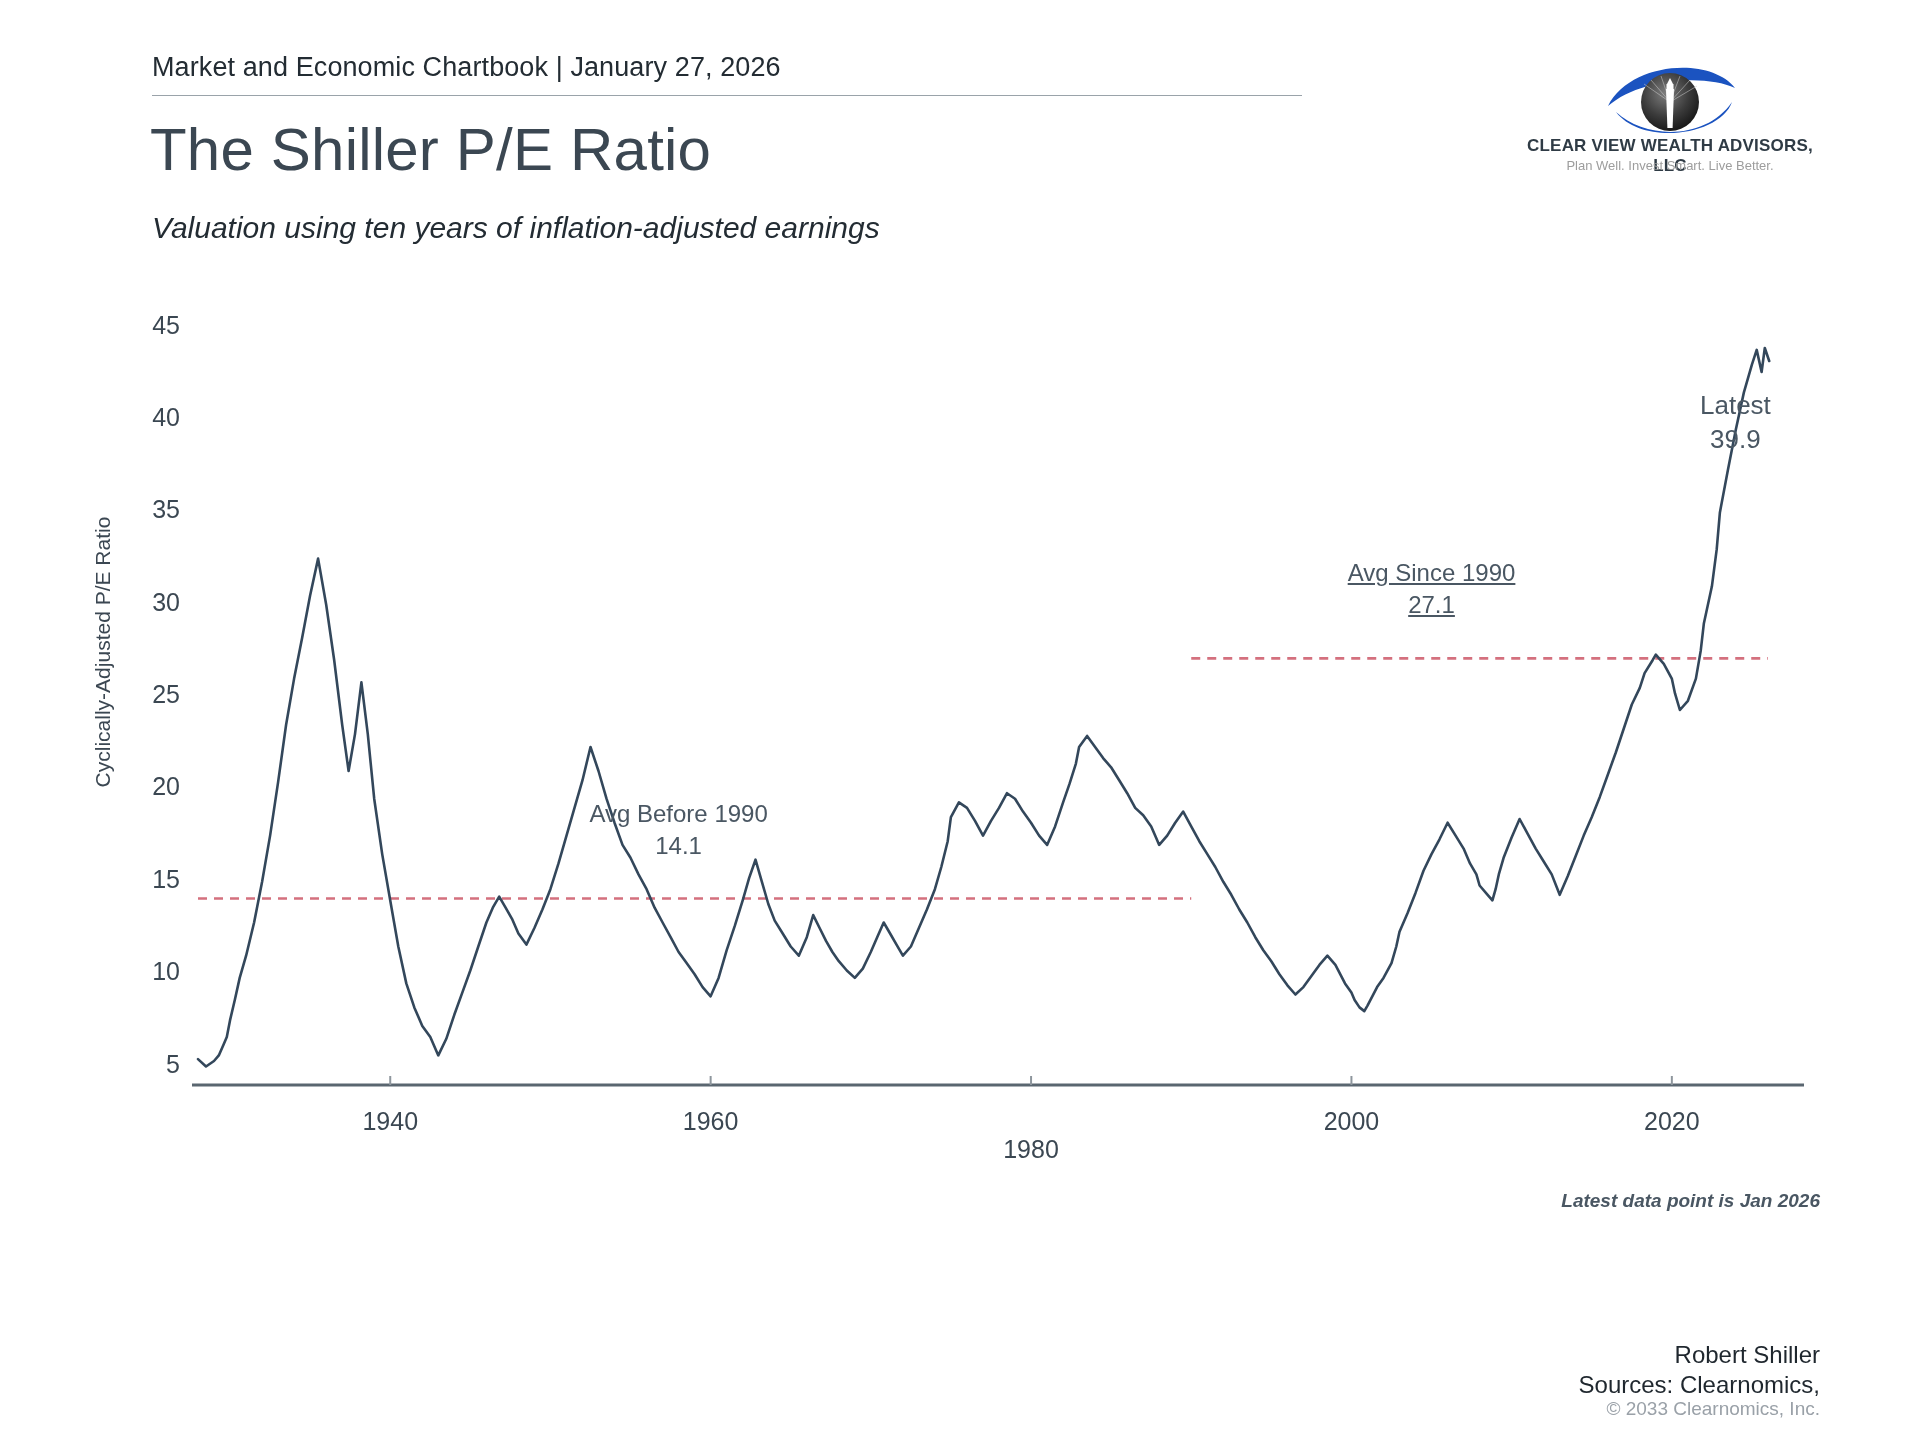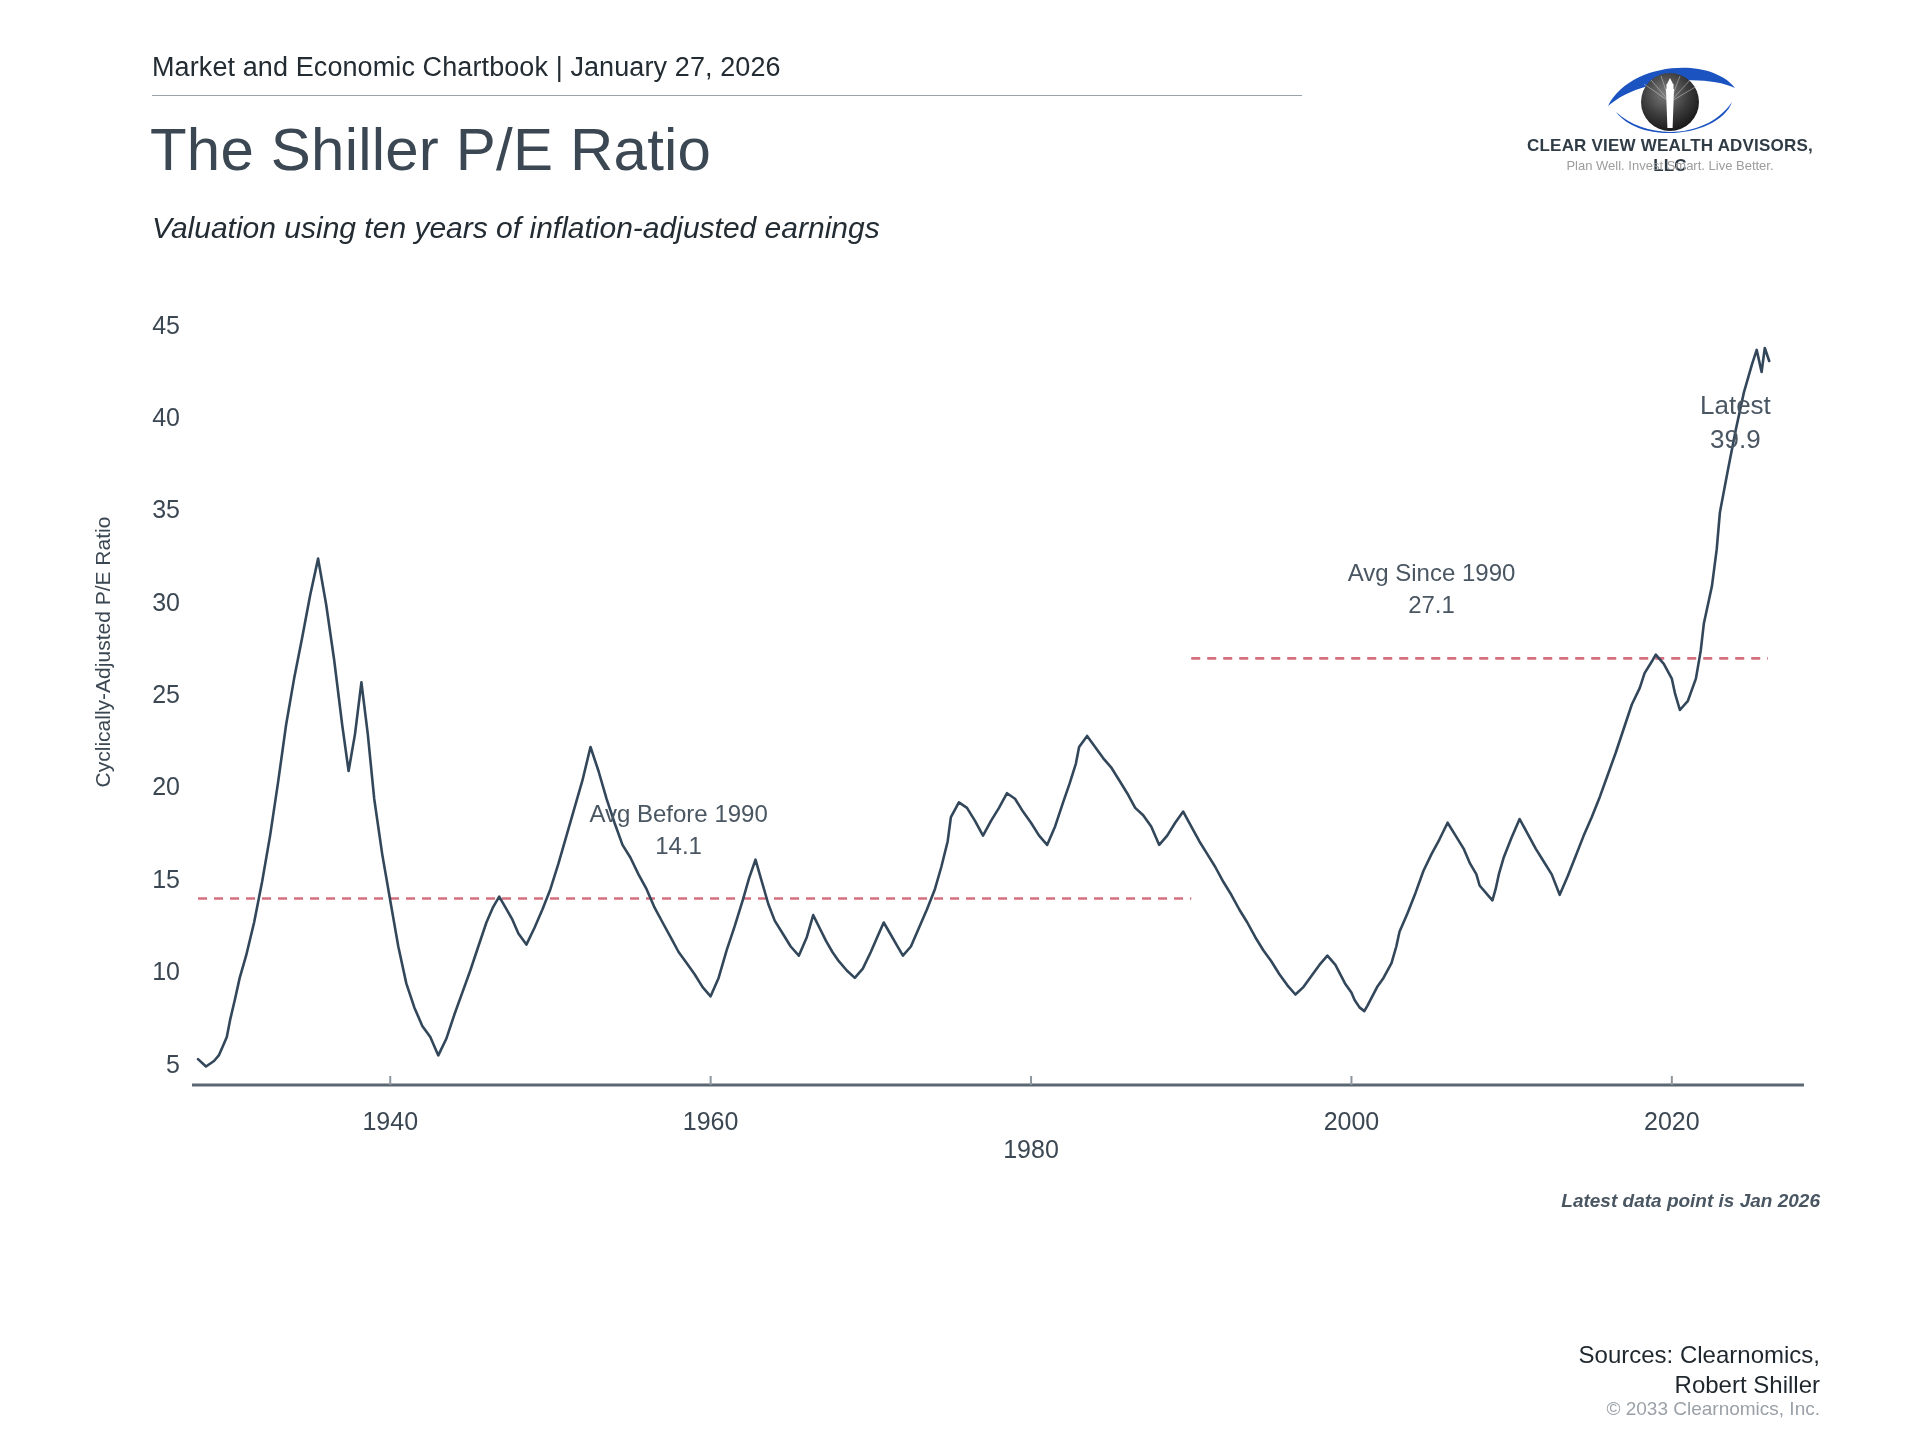--- a/index.html
+++ b/index.html
@@ -142,28 +142,28 @@
       <line x1="1671.8400000000001" y1="1085" x2="1671.8400000000001" y2="1076" stroke="#8e969d" stroke-width="2"></line>
       <line x1="198" y1="898.4470588235295" x2="1191.24" y2="898.4470588235295" stroke="#d4707e" stroke-width="2.6" stroke-dasharray="9,7"></line>
       <line x1="1191.24" y1="658.3294117647058" x2="1767.96" y2="658.3294117647058" stroke="#d4707e" stroke-width="2.6" stroke-dasharray="9,7"></line>
       <path d="M198.0 1059.1 L206.0 1066.5 L214.0 1061.0 L218.8 1055.4 L223.6 1044.4 L226.8 1037.0 L230.0 1020.4 L234.8 1000.0 L239.7 977.9 L246.1 955.7 L254.1 922.5 L262.1 881.8 L270.1 835.6 L278.1 782.1 L286.1 724.8 L294.1 678.6 L302.1 638.0 L310.1 595.5 L318.1 558.6 L326.2 604.8 L334.2 660.2 L342.2 724.8 L348.6 771.0 L355.0 734.1 L361.4 682.3 L367.8 734.1 L374.2 798.7 L382.2 854.1 L390.2 900.3 L398.3 946.5 L406.3 983.4 L414.3 1007.4 L422.3 1025.9 L430.3 1037.0 L438.3 1055.4 L446.3 1038.8 L454.3 1014.8 L462.3 992.6 L470.3 970.5 L478.3 946.5 L486.4 922.5 L492.8 907.7 L499.2 896.6 L505.6 907.7 L512.0 918.8 L518.4 933.5 L526.4 944.6 L534.4 928.0 L542.4 909.5 L550.4 889.2 L558.5 863.4 L566.5 835.6 L574.5 807.9 L582.5 780.2 L590.5 747.0 L598.5 771.0 L606.5 798.7 L614.5 822.7 L622.5 844.9 L630.5 857.8 L638.5 874.4 L646.6 889.2 L654.6 907.7 L662.6 922.5 L670.6 937.2 L678.6 952.0 L686.6 963.1 L694.6 974.2 L702.6 987.1 L710.6 996.3 L718.6 977.9 L726.7 950.2 L734.7 926.2 L742.7 900.3 L749.1 878.1 L755.5 859.7 L761.9 881.8 L768.3 904.0 L774.7 920.6 L782.7 933.5 L790.7 946.5 L798.8 955.7 L806.8 937.2 L813.2 915.1 L819.6 928.0 L826.0 940.9 L832.4 952.0 L838.8 961.2 L846.8 970.5 L854.8 977.9 L862.8 968.6 L870.8 952.0 L877.2 937.2 L883.7 922.5 L890.1 933.5 L896.5 944.6 L902.9 955.7 L910.9 946.5 L918.9 928.0 L926.9 909.5 L934.9 889.2 L941.3 867.0 L947.7 841.2 L950.9 817.2 L958.9 802.4 L967.0 807.9 L975.0 820.9 L983.0 835.6 L991.0 820.9 L999.0 807.9 L1007.0 793.2 L1015.0 798.7 L1023.0 811.6 L1031.0 822.7 L1039.1 835.6 L1047.1 844.9 L1055.1 826.4 L1063.1 802.4 L1069.5 783.9 L1075.9 763.6 L1079.1 747.0 L1087.1 735.9 L1095.1 747.0 L1103.1 758.1 L1111.1 767.3 L1119.2 780.2 L1127.2 793.2 L1135.2 807.9 L1143.2 815.3 L1151.2 826.4 L1156.0 837.5 L1159.2 844.9 L1167.2 835.6 L1175.2 822.7 L1183.2 811.6 L1191.2 826.4 L1199.3 841.2 L1207.3 854.1 L1215.3 867.0 L1223.3 881.8 L1231.3 894.8 L1239.3 909.5 L1247.3 922.5 L1255.3 937.2 L1263.3 950.2 L1271.3 961.2 L1279.4 974.2 L1287.4 985.3 L1295.4 994.5 L1303.4 987.1 L1311.4 976.0 L1319.4 964.9 L1327.4 955.7 L1335.4 964.9 L1340.2 974.2 L1345.0 983.4 L1351.4 992.6 L1354.6 1000.0 L1359.5 1007.4 L1364.3 1011.1 L1367.5 1005.6 L1372.3 996.3 L1377.1 987.1 L1383.5 977.9 L1391.5 963.1 L1396.3 946.5 L1399.5 931.7 L1407.5 913.2 L1415.5 892.9 L1423.5 870.7 L1431.5 854.1 L1439.5 839.3 L1447.6 822.7 L1455.6 835.6 L1463.6 848.6 L1470.0 863.4 L1476.4 874.4 L1479.6 885.5 L1487.6 894.8 L1492.4 900.3 L1495.6 889.2 L1498.8 874.4 L1503.6 857.8 L1511.6 837.5 L1519.6 819.0 L1527.7 833.8 L1535.7 848.6 L1543.7 861.5 L1551.7 874.4 L1559.7 894.8 L1567.7 876.3 L1575.7 856.0 L1583.7 835.6 L1591.7 817.2 L1599.8 796.9 L1607.8 774.7 L1615.8 752.5 L1623.8 728.5 L1631.8 704.5 L1639.8 687.9 L1644.6 673.1 L1652.6 660.2 L1655.8 654.6 L1663.8 663.9 L1671.8 678.6 L1675.0 693.4 L1679.9 710.0 L1687.9 700.8 L1695.9 678.6 L1700.7 650.9 L1703.9 623.2 L1711.9 586.3 L1716.7 549.4 L1719.9 512.4 L1727.9 469.9 L1735.9 429.3 L1743.9 392.4 L1751.9 364.6 L1756.7 349.9 L1761.6 372.0 L1764.8 348.0 L1769.2 361.0 " fill="none" stroke="#33475b" stroke-width="2.6" stroke-linejoin="round" stroke-linecap="round"></path>
     </svg>
 
   <div class="ann" id="ann-before" style="left: 528.6px; top: 771px; width: 300px; margin-top: 27px;">
     <span class="v">Avg Before 1990</span>
     <span class="v">14.1</span>
   </div>
-  <div class="ann" id="ann-since" style="left: 1281.54px; top: 557.212px; width: 300px;">
+  <div class="ann" id="ann-since" style="left: 1281.54px; top: 557.212px; width: 300px; text-decoration: underline;">
     <span class="v">Avg Since 1990</span>
     <span class="v">27.1</span>
   </div>
   <div class="latest">
     <div>Latest</div>
     <div>39.9</div>
   </div>
 </div>
 
 <div class="note">Latest data point is Jan 2026</div>
 <div class="sources">
+  <div>Robert Shiller</div>
   <div>Sources: Clearnomics,</div>
-  <div>Robert Shiller</div>
 </div>
 <div class="copyright">© 2033 Clearnomics, Inc.</div>
 
 </body></html>

